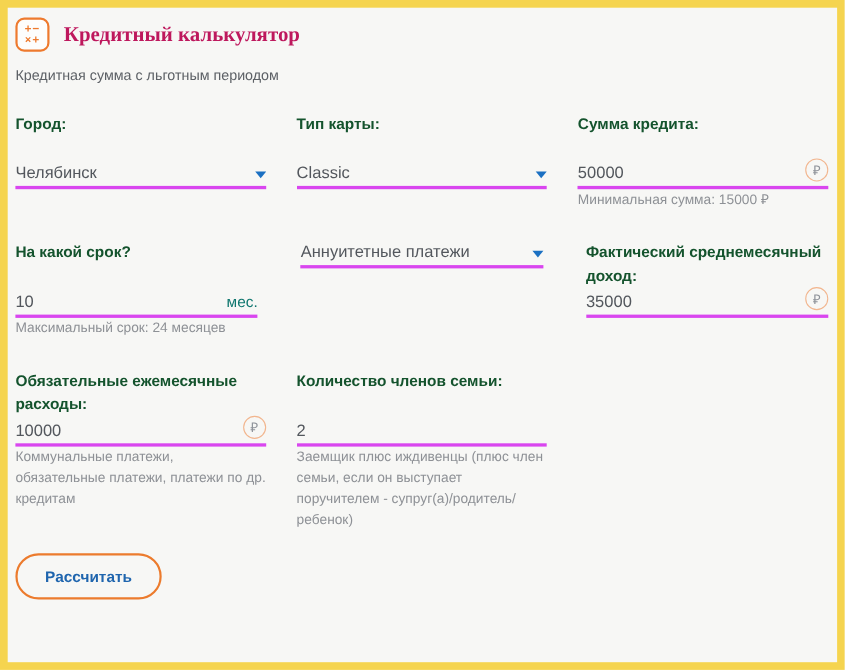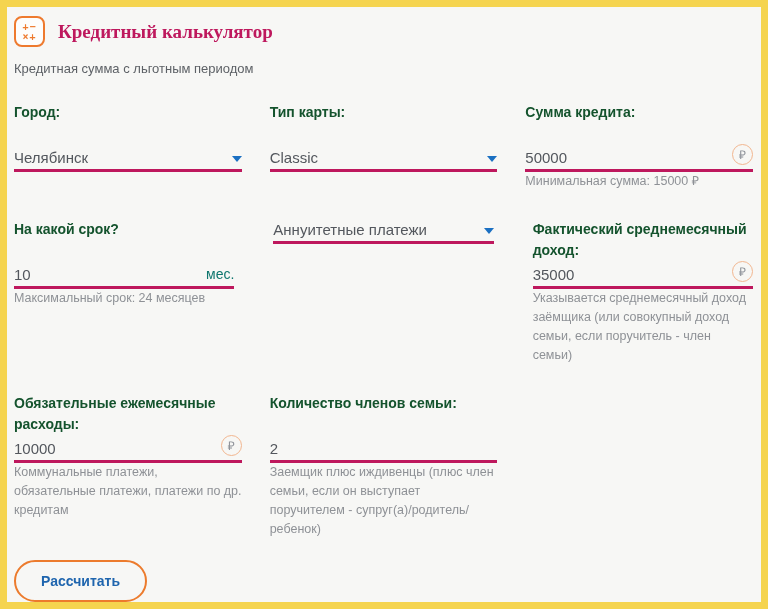--- a/index.html
+++ b/index.html
@@ -38,21 +38,21 @@
   .row1 { margin-top: 25px; }
   .row2 { margin-top: 27px; gap: 39px; }
   .row3 { margin-top: 27px; }
 
   .label {
     font-size: 14px; font-weight: 700; color: #14532d;
     line-height: 21px; min-height: 45px; padding-top: 1px;
   }
   .control {
     display: flex; align-items: flex-end; justify-content: space-between;
-    border-bottom: 3px solid #be185d;
+    border-bottom: 3px solid #d946ef;
     height: 26px; padding-bottom: 3px; cursor: pointer;
   }
   .value-input {
     border: none; background: transparent; outline: none;
     font-family: inherit; font-size: 15px; color: #53575D;
     padding: 0; width: 100%; min-width: 0;
   }
   .select-value { font-size: 15px; color: #53575D; white-space: nowrap; }
   .chevron {
     flex: none; width: 0; height: 0;
@@ -138,21 +138,20 @@
         <span class="chevron"></span>
       </div>
     </div>
 
     <div class="field">
       <div class="label">Фактический среднемесячный доход:</div>
       <div class="control">
         <input class="value-input" type="text" value="35000" style="">
         <span class="ruble">₽</span>
       </div>
-      <div class="helper">Указывается среднемесячный доход заёмщика (или совокупный доход семьи, если поручитель - член семьи)</div>
     </div>
   </div>
 
   <div class="row row3">
     <div class="field">
       <div class="label">Обязательные ежемесячные расходы:</div>
       <div class="control">
         <input class="value-input" type="text" value="10000" style="">
         <span class="ruble">₽</span>
       </div>

